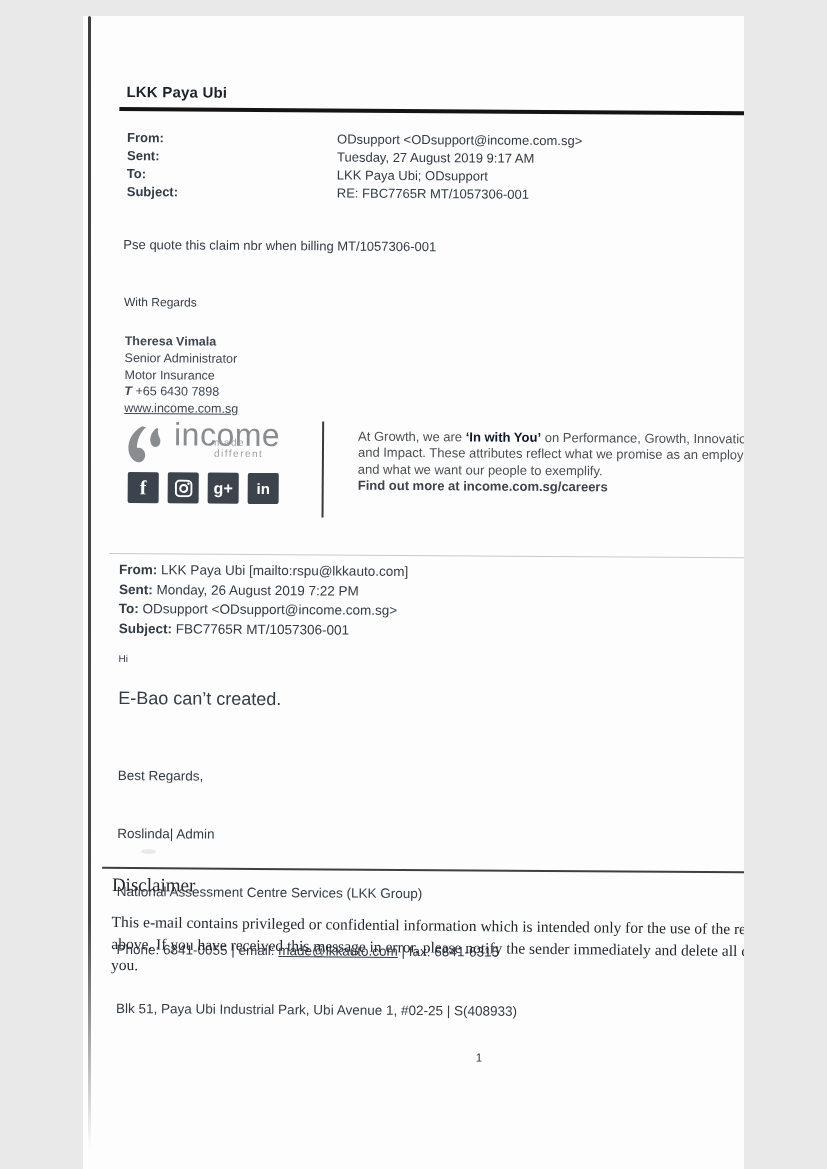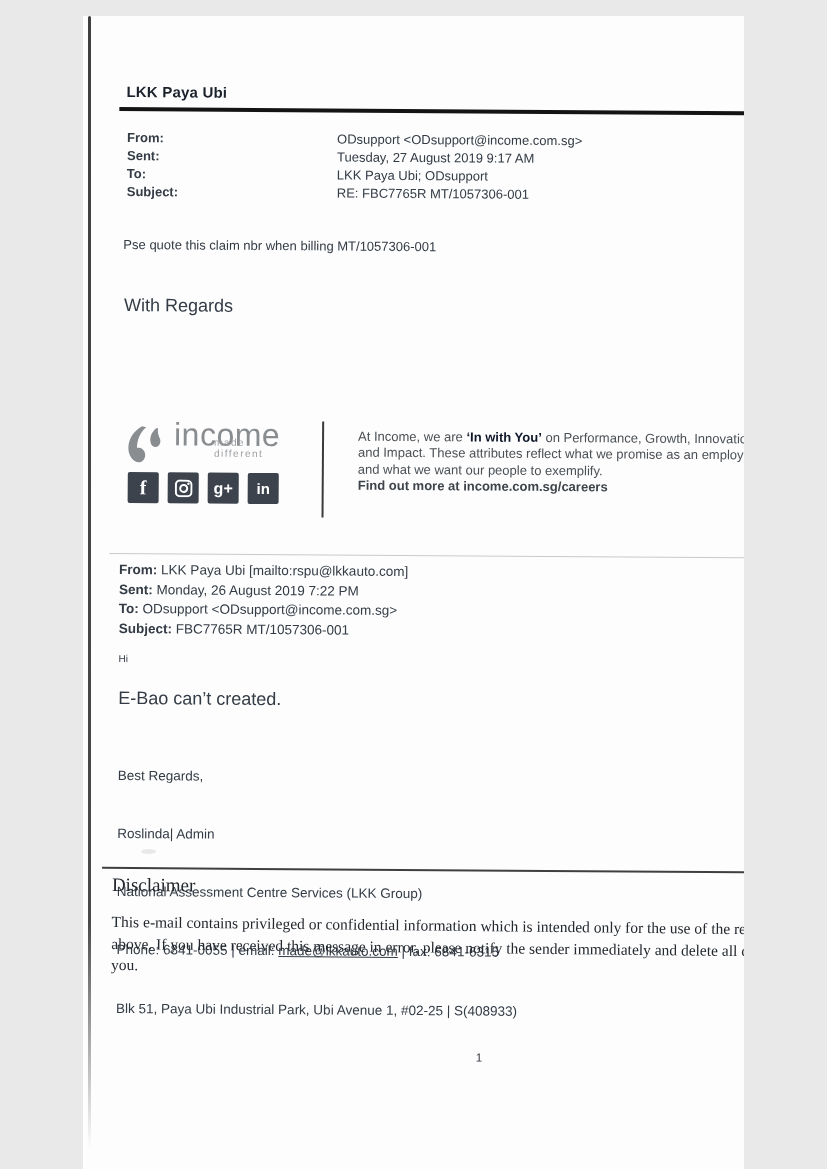--- a/index.html
+++ b/index.html
@@ -30,21 +30,21 @@
   
   .doc-title{position:absolute;left:44px;top:67px;font-size:15px;font-weight:700;letter-spacing:.2px;color:#1c222b;}
   .title-rule{position:absolute;left:37px;top:91px;width:758px;height:4px;background:var(--rule-black);}
   
   .header-fields{position:absolute;left:45px;top:113px;font-size:13px;line-height:18px;}
   .hrow{white-space:nowrap;}
   .hlabel{display:inline-block;width:210px;font-weight:700;}
   .hvalue{font-weight:400;}
   
   .body-line{position:absolute;left:42px;top:221px;font-size:13px;}
-  .closing{position:absolute;left:43px;top:279px;font-size:18px;}
+  .closing{position:absolute;left:43px;top:279px;font-size:12px;}
   
   .sig{position:absolute;left:44px;top:317px;font-size:12.5px;line-height:16.8px;color:#3d4650;}
   .sig-name{font-weight:700;}
   .t-italic{font-style:italic;font-weight:700;}
   .sig-link{text-decoration:underline;color:#3d4650;}
   
   .banner{position:absolute;left:44px;top:404px;width:783px;height:100px;}
   .logo-lockup{position:absolute;left:2px;top:0;}
   .logo-icon{position:absolute;left:0;top:4px;}
   .logo-word{position:absolute;left:48px;top:-4px;font-size:32px;color:var(--logo-gray);letter-spacing:.5px;font-weight:400;}
@@ -103,20 +103,27 @@
         <span class="hlabel">To:</span><span class="hvalue">LKK Paya Ubi; ODsupport</span>
       </div>
       <div class="hrow">
         <span class="hlabel">Subject:</span><span class="hvalue">RE: FBC7765R MT/1057306-001</span>
       </div>
     </div>
 
     <div class="body-line">Pse quote this claim nbr when billing MT/1057306-001</div>
     <div class="closing">With Regards</div>
 
+    <div class="sig">
+      <div class="sig-name">Theresa Vimala</div>
+      <div>Senior Administrator</div>
+      <div>Motor Insurance</div>
+      <div><span class="t-italic">T</span><span style="white-space:pre-wrap;"> +65 6430 7898</span></div>
+      <div><span class="sig-link">www.income.com.sg</span></div>
+    </div>
 
     <div class="banner">
       <div class="logo-lockup">
         <span class="logo-icon">
           <svg width="36" height="42" viewBox="0 0 36 42">
             <path d="M16 2 C7 7 1.5 16 2.5 26 C3.5 34 9 39 14 38 C18 37 20 33 19 29 C18 25 14 23 11 24 C11 16 14 8 20 3 Z" fill="#8a8d90"></path>
             <path d="M30 4 C25.5 8 23.5 13 24.5 18 C25.3 22 29 24 32 22 C34.5 20.3 35 16.6 33.5 13.6 C32.3 11.2 31.3 7.6 32 4 Z" fill="#8a8d90"></path>
           </svg>
         </span>
         <span class="logo-word">income</span>
@@ -138,21 +145,21 @@
             <span class="glyph-g">g+</span>
           </div>
         <div class="social-sq">
             <span class="glyph-in">in</span>
           </div>
       </div>
 
       <div class="banner-divider"></div>
 
       <div class="banner-text">
-        <span>At Income, we are </span><b>‘In with You’</b><span> on Performance, Growth, Innovation and Impact. These attributes reflect what we promise as an employer and what we want our people to exemplify.</span>
+        <span>At Growth, we are </span><b>‘In with You’</b><span> on Performance, Growth, Innovation and Impact. These attributes reflect what we promise as an employer and what we want our people to exemplify.</span>
         <div class="banner-cta">Find out more at income.com.sg/careers</div>
       </div>
 
       <div class="inwithyou">
         <span class="in-big">In</span>
         <span class="withyou"><span>with</span><br><span>you</span></span>
       </div>
     </div>
 
     <div class="quoted-sep"></div>

